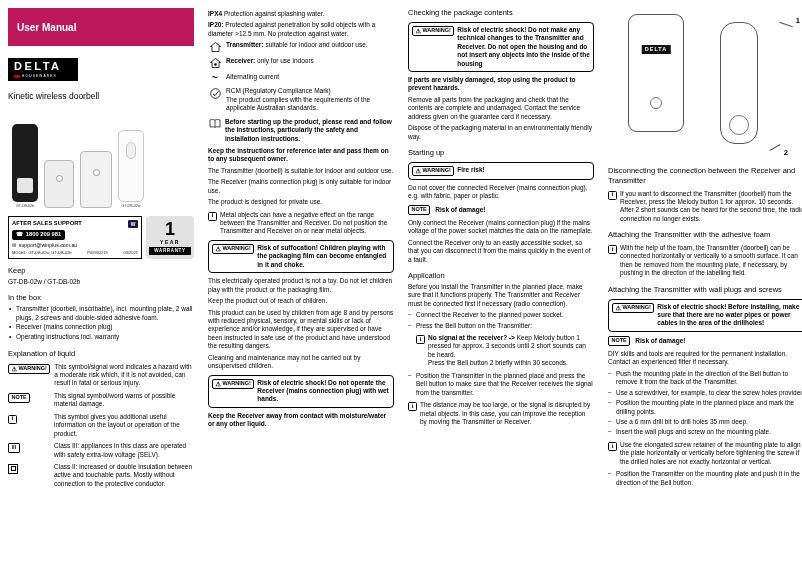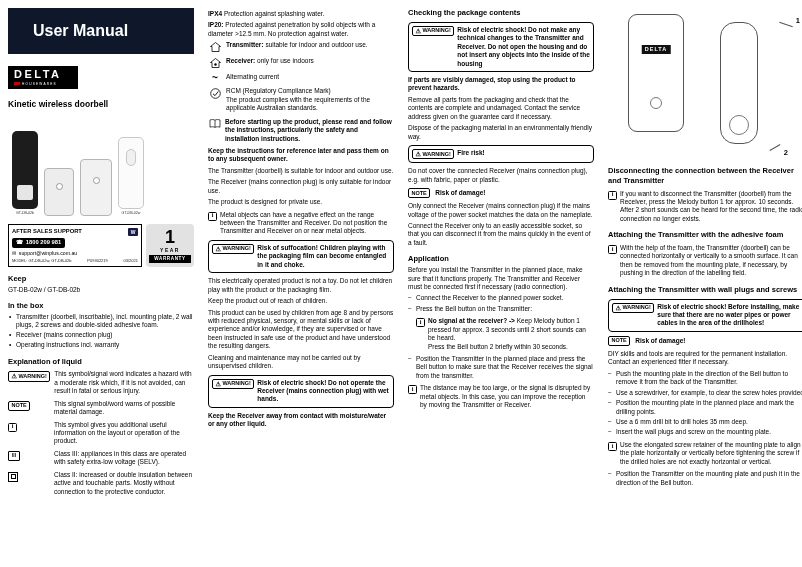--- a/index.html
+++ b/index.html
@@ -1,41 +1,41 @@
 <!DOCTYPE html>
 <html><head>
 <meta charset="utf-8">
 <style>
   *{margin:0;padding:0;box-sizing:border-box}
   html,body{width:802px;height:567px}
   body{font-family:"Liberation Sans",sans-serif;font-size:6.5px;line-height:1.3;color:#000;background:#fff;overflow:hidden}
   .page{display:flex;gap:14px;padding:8px;height:567px;overflow:hidden}
   .col{flex:0 0 186px;overflow:hidden}
-  .h1{font-size:7.5px;font-weight:700;margin:7px 0 2px}
+  .h1{font-size:7.5px;font-weight:400;margin:7px 0 2px}
   .p{margin:2px 0 3px}
   .b{font-weight:700}
   .chip{display:inline-flex;align-items:center;gap:1.5px;border:1px solid #000;border-radius:2px;padding:0.5px 2.5px;font-weight:700;font-size:5.5px;white-space:nowrap;background:#fff;flex:0 0 auto}
   .tri{font-size:6px;line-height:1}
   .wbox{display:flex;gap:3px;align-items:flex-start;border:1px solid #000;border-radius:4px;padding:3px;margin:4px 0}
   .irow{display:flex;gap:3px;align-items:flex-start;margin:4px 0}
   .indent{margin-left:8px}
   .info-ic{flex:0 0 9px;width:9px;height:9px;border:1px solid #000;border-radius:1.5px;display:inline-flex;align-items:center;justify-content:center;font-weight:700;font-size:6px;font-family:"Liberation Serif",serif;margin-top:1px}
   .note-line{display:flex;gap:5px;align-items:center;margin:4px 0}
   .dash{position:relative;padding-left:8px;margin:2px 0}
   .dash::before{content:"\2212";position:absolute;left:0}
   .bullet{position:relative;padding-left:8px;margin:1.5px 0}
   .bullet::before{content:"\2022";position:absolute;left:1px}
   
-  .header-bar{background:#0f172a;color:#fff;font-size:16px;font-weight:700;padding:13px 25px 12px;margin-bottom:12px}
+  .header-bar{background:#be185d;color:#fff;font-size:10px;font-weight:700;padding:13px 9px 12px;margin-bottom:12px}
   .logo{background:#000;color:#fff;width:70px;padding:3px 6px 3px;margin:2px 0 5px}
   .logo-text{font-size:11px;font-weight:700;letter-spacing:2.5px;line-height:1}
   .logo-sub{display:flex;align-items:center;gap:2px;margin-top:2px}
   .logo-red{width:6px;height:3px;background:#c20000;display:inline-block}
   .logo-tag{font-size:3.2px;letter-spacing:1.2px}
-  .prod-title{font-size:8.5px;font-weight:700;margin:10px 0 6px}
+  .prod-title{font-size:8.5px;font-weight:400;margin:10px 0 6px}
   .prod-images{display:flex;align-items:flex-end;gap:6px;height:100px;margin-bottom:8px;padding:0 4px}
   .pi-item{display:flex;flex-direction:column;align-items:center;gap:2px}
   .dev-black{width:26px;height:78px;background:#1c1c1c;border-radius:5px;position:relative}
   .dev-black::after{content:"";position:absolute;left:5px;right:5px;bottom:9px;height:15px;background:#e6e6e6;border-radius:2px}
   .dev-recv1{width:30px;height:48px;background:#ededed;border:1px solid #b5b5b5;border-radius:4px;position:relative}
   .dev-recv2{width:32px;height:57px;background:#f1f1f1;border:1px solid #b5b5b5;border-radius:4px;position:relative}
   .rdot{position:absolute;left:50%;top:30%;width:7px;height:7px;margin-left:-3.5px;border:1px solid #999;border-radius:50%;background:#fff}
   .dev-white{width:26px;height:72px;background:#fbfbfb;border:1px solid #c8c8c8;border-radius:5px;position:relative}
   .wbtn{position:absolute;left:50%;top:11px;width:10px;height:17px;margin-left:-5px;border:1px solid #c8c8c8;border-radius:5px;background:#f0f0f0}
   .pi-label{font-size:3.6px;color:#333}
@@ -308,20 +308,21 @@
         <span class="tri">⚠</span>
         <span>WARNING!</span>
       </span>
       <div class="b">Risk of electric shock! Do not make any technical changes to the Transmitter and Receiver. Do not open the housing and do not insert any objects into the inside of the housing</div>
     </div>
 
     <div class="p b">If parts are visibly damaged, stop using the product to prevent hazards.</div>
     <div class="p">Remove all parts from the packaging and check that the contents are complete and undamaged. Contact the service address given on the guarantee card if necessary.</div>
     <div class="p">Dispose of the packaging material in an environmentally friendly way.</div>
 
+    <div class="h1">Starting up</div>
 
     <div class="wbox">
       <span class="chip">
         <span class="tri">⚠</span>
         <span>WARNING!</span>
       </span>
       <div class="b">Fire risk!</div>
     </div>
 
     <div class="p">Do not cover the connected Receiver (mains connection plug), e.g. with fabric, paper or plastic.</div>

